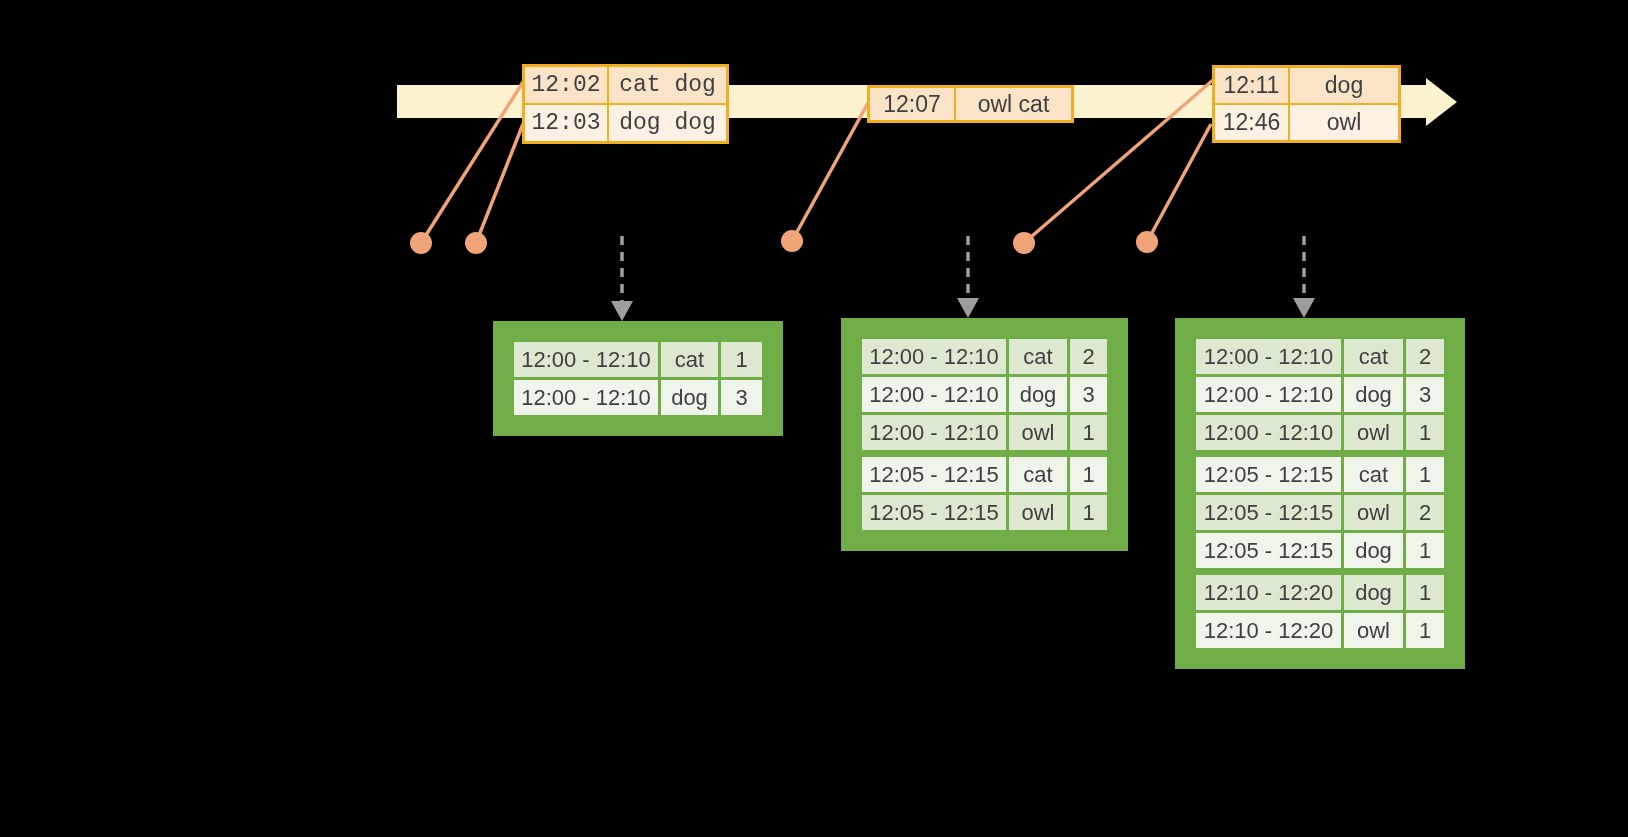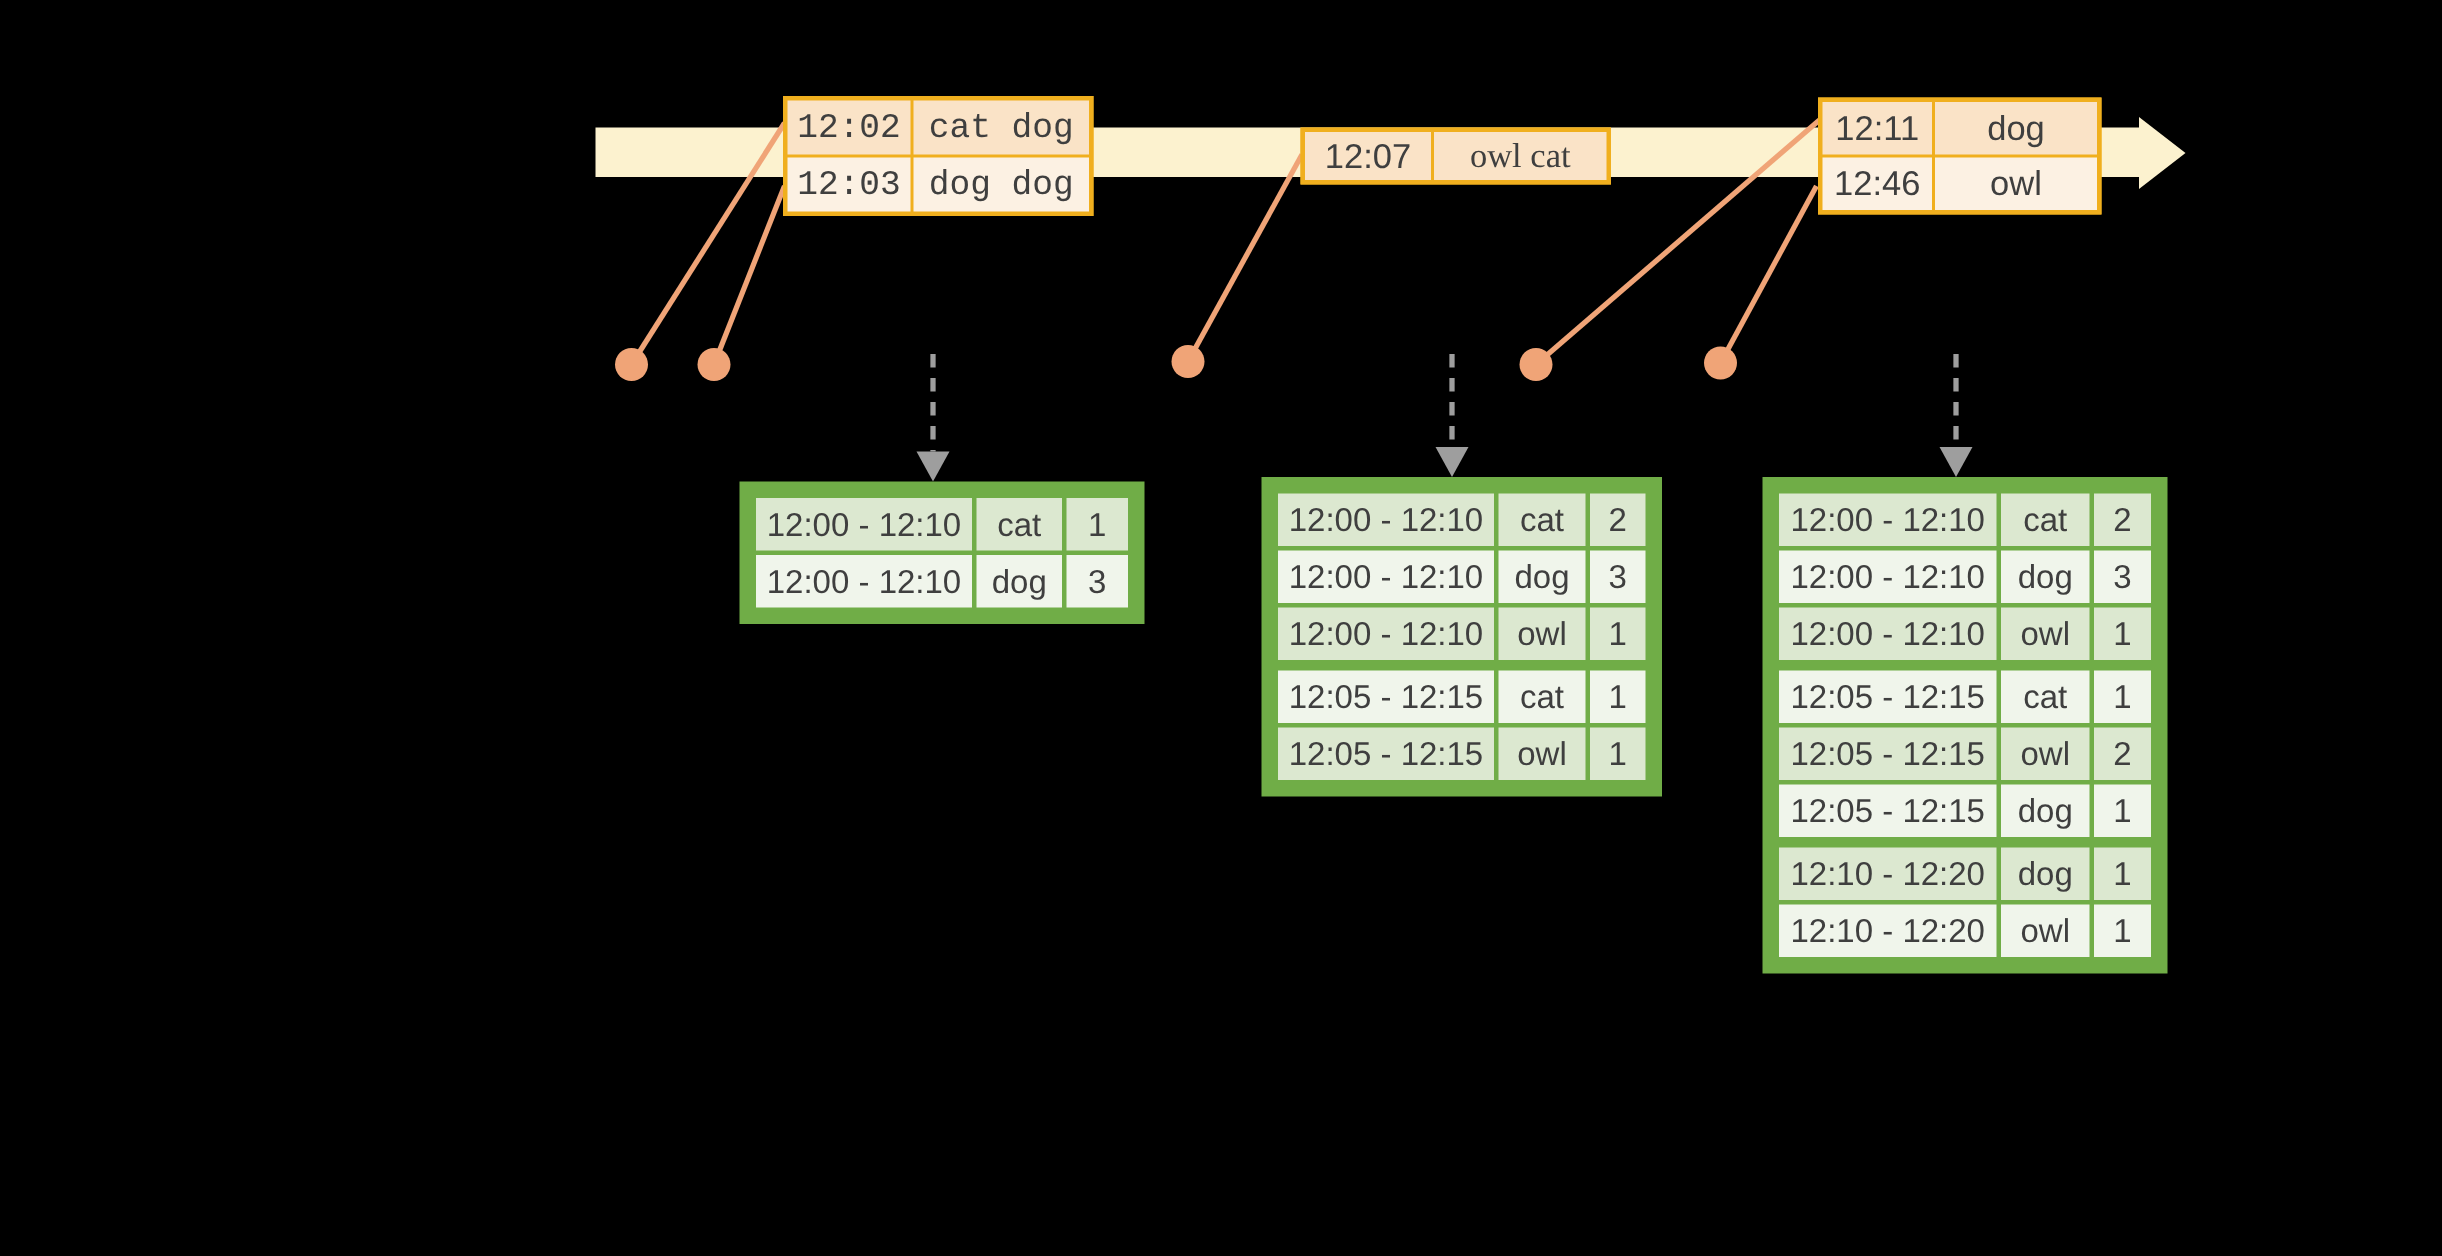--- a/index.html
+++ b/index.html
@@ -26,28 +26,28 @@
   .ecell.words { margin-left:2px; }
   .erow:nth-child(odd) .ecell { background:#FAE3C7; }
   .erow:nth-child(even) .ecell { background:#FCF1E3; }
 
   #etable1 { left:522px; top:64px; width:201px;font-family:Liberation Mono, monospace; }
   #etable1 .erow { height:36px; }
   #etable1 .time { width:82px; } #etable1 .words { flex:1; }
 
   #etable2 { left:867px; top:85px; width:201px; }
   #etable2 .erow { height:32px; }
-  #etable2 .time { width:84px; } #etable2 .words { flex:1;font-family:Liberation Serif, serif; }
+  #etable2 .time { width:84px; } #etable2 .words { flex:1; }
 
   #etable3 { left:1212px; top:65px; width:183px;justify-content:space-between; }
   #etable3 .erow { height:35px; }
   #etable3 .time { width:73px; } #etable3 .words { flex:1; }
 
   
-  .rtable { position:absolute; background:#70AD47; padding:11px; display:flex; flex-direction:column; }
+  .rtable { position:absolute; background:#70AD47; padding:21px; display:flex; flex-direction:column; }
   .rrow { display:flex; gap:3px; margin-top:3px; }
   .rrow:first-child { margin-top:0; }
   .rrow.group-start { margin-top:7px; }
   .rcell { height:35px; display:flex; align-items:center; justify-content:center; font-size:22px; background:#F0F5EB; }
   .rrow:nth-child(odd) .rcell { background:#DCE8D0; }
   .rrow:nth-child(even) .rcell { background:#F0F5EB; }
 
   #rtable1 { left:493px; top:321px; }
   #rtable1 .window { width:144px; } #rtable1 .word { width:57px; } #rtable1 .count { width:41px; }
 

